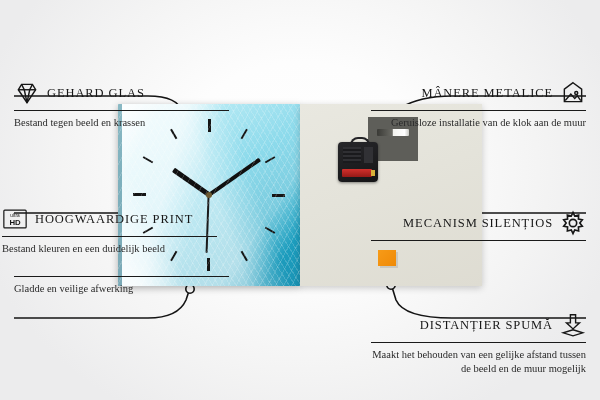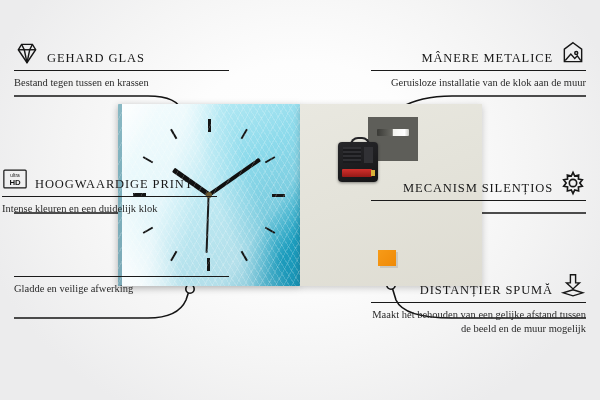--- a/index.html
+++ b/index.html
@@ -63,21 +63,21 @@
     box-shadow:0 1px 3px rgba(0,0,0,.45);
   }
   .mech .loop{position:absolute;left:12px;top:-5px;width:16px;height:8px;border:2px solid #232326;border-bottom:none;border-radius:8px 8px 0 0;}
   .mech .batt{position:absolute;left:4px;bottom:5px;width:30px;height:8px;background:linear-gradient(180deg,#d2302c,#961a17);border-radius:1px;}
   .mech .batt::after{content:"";position:absolute;right:-3px;top:1px;width:4px;height:6px;background:#d8b13a;}
   .mech .gr{position:absolute;left:5px;top:5px;width:18px;height:16px;background:repeating-linear-gradient(180deg,#2f2f33 0 2px,#1a1a1d 2px 4px);}
   .mech .gr2{position:absolute;right:5px;top:5px;width:9px;height:16px;background:#313135;}
   .spacer{position:absolute;left:78px;top:146px;width:18px;height:16px;background:linear-gradient(135deg,#f79b18,#ef8a06);box-shadow:2px 2px 0 rgba(0,0,0,.10);}
   
   .callout{position:absolute;width:215px;}
-  .callout .head{display:flex;align-items:flex-end;gap:7px;}
+  .callout .head{display:flex;align-items:center;gap:7px;margin-top:40px;}
   .callout.right .head{justify-content:flex-end;}
   .ttl{font-size:12.5px;letter-spacing:.9px;color:#171717;line-height:1.18;text-transform:uppercase;}
   .ico{width:26px;height:26px;flex:0 0 26px;color:#161616;}
   .ico svg{display:block;width:26px;height:26px;}
   .rule{height:1px;background:#1a1a1a;margin:4px 0 5px;}
   .desc{font-size:10.5px;line-height:1.35;color:#2a2a2a;}
   .callout.right .ttl,.callout.right .desc{text-align:right;}
   .lines{position:absolute;left:0;top:0;width:600px;height:400px;pointer-events:none;}
 </style>
 </head>
@@ -168,36 +168,36 @@
         <svg viewBox="0 0 24 24" fill="none" stroke="currentColor" stroke-width="1.3">
           <path d="M4 9 L12 21 L20 9 L17 4 L7 4 Z"></path>
             <path d="M4 9 H20"></path>
             <path d="M7 4 L9.5 9 L12 21"></path>
             <path d="M17 4 L14.5 9 L12 21"></path>
         </svg>
       </span>
       <span class="ttl">GEHARD GLAS</span>
     </div>
     <div class="rule"></div>
-    <div class="desc">Bestand tegen tussen en krassen</div>
+    <div class="desc">Bestand tegen beeld en krassen</div>
   </div>
 
   <div class="callout left" style="left:2px;top:166px;">
     <div class="head">
       <span class="ico">
         <svg viewBox="0 0 28 24" fill="none" stroke="currentColor" stroke-width="1.3">
           <rect x="2" y="2.5" width="24" height="19" rx="1"></rect>
           <text x="14" y="10.3" font-size="5.2" fill="currentColor" stroke="none" text-anchor="middle" font-family="Liberation Sans, sans-serif">ultra</text>
           <text x="14" y="18.6" font-size="8.4" fill="currentColor" stroke="none" text-anchor="middle" font-family="Liberation Sans, sans-serif" font-weight="bold">HD</text>
         </svg>
       </span>
       <span class="ttl">HOOGWAARDIGE PRINT</span>
     </div>
     <div class="rule"></div>
-    <div class="desc">Intense kleuren en een duidelijk klok</div>
+    <div class="desc">Bestand kleuren en een duidelijk beeld</div>
   </div>
 
   <div class="callout left" style="left:14px;top:272px;">
     <div class="rule"></div>
     <div class="desc">Gladde en veilige afwerking</div>
   </div>
 
   <div class="callout right" style="left:371px;top:40px;">
     <div class="head">
       <span class="ttl">MÂNERE METALICE</span>

